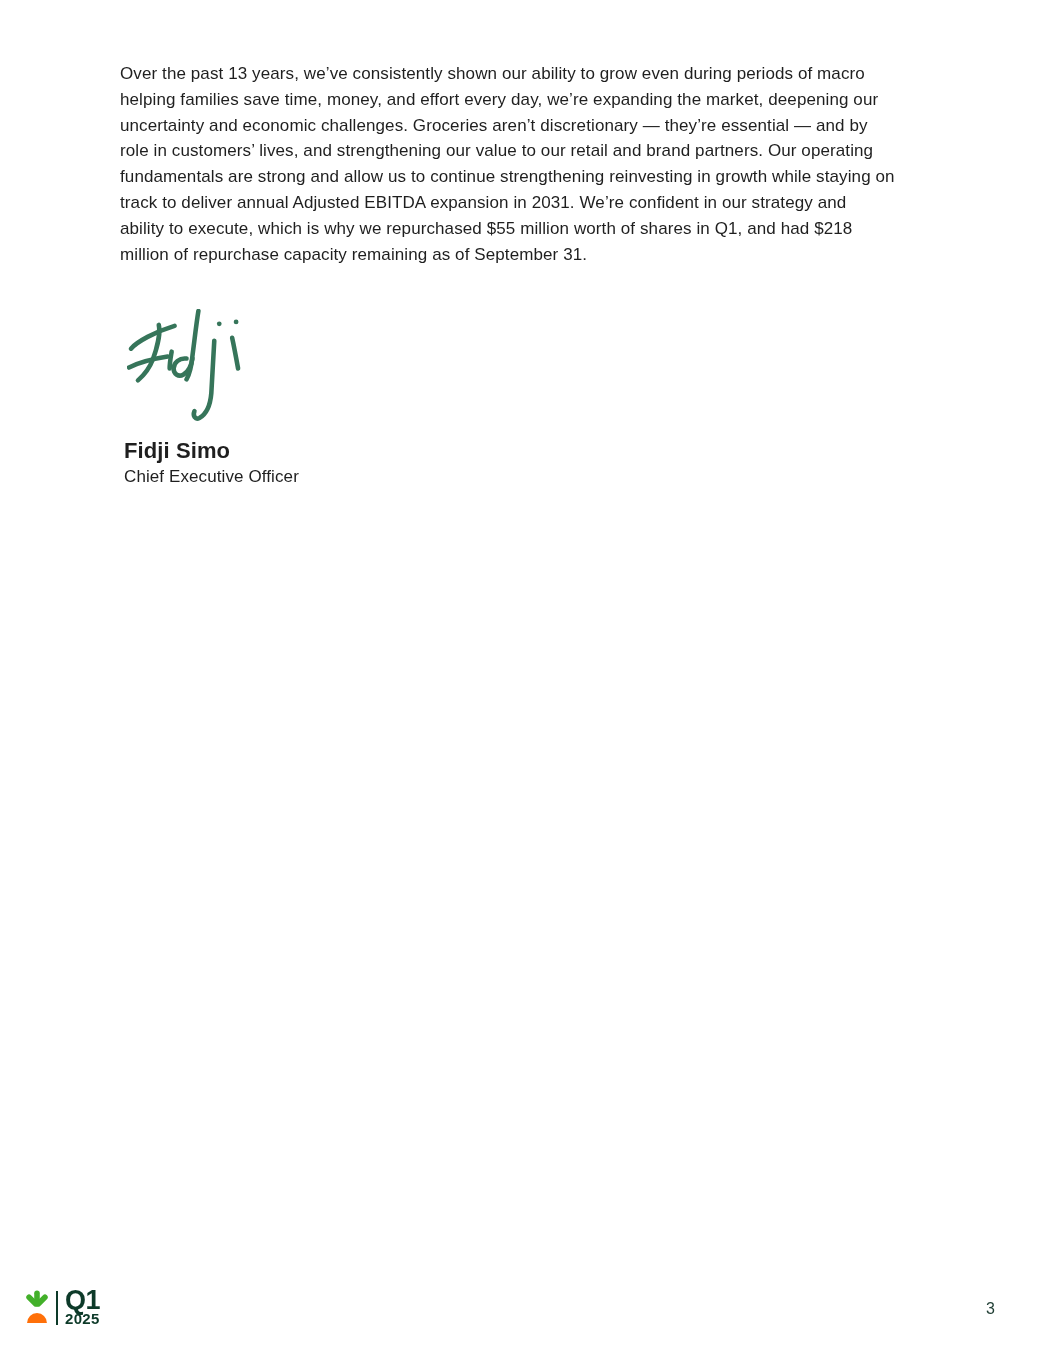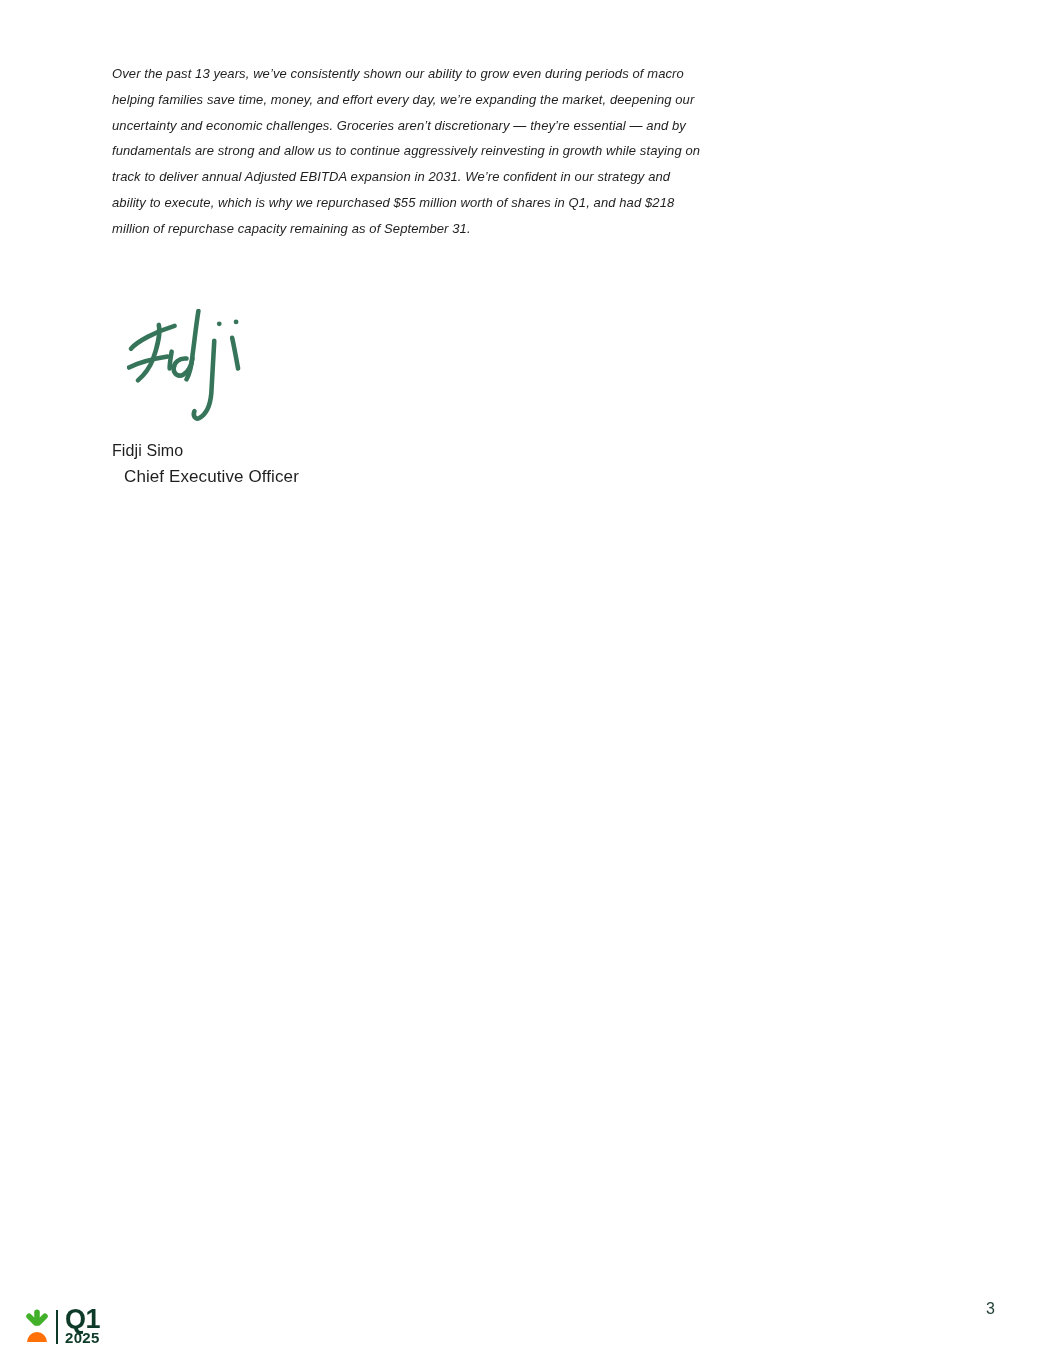--- a/index.html
+++ b/index.html
@@ -19,46 +19,45 @@
     width:1055px;
     height:1365px;
     background:var(--background);
     margin:0 auto;
     overflow:hidden;
   }
   
   .letter-paragraph{
     position:absolute;
     top:61px;
-    left:112px;
+    left:120px;
     width:900px;
     color:var(--body-text);
-    font-size:13px;
-    font-style:italic;
+    font-size:17px;
   }
   .letter-paragraph .line{
     white-space:nowrap;
     line-height:25.8px;
     letter-spacing:0.1px;
   }
   
   .signature-block{
     position:absolute;
     top:309px;
     left:127px;
     width:124px;
     height:117px;
   }
   .signer-name{
     position:absolute;
     top:438px;
-    left:112px;
-    font-size:16px;
+    left:124px;
+    font-size:22px;
     line-height:26px;
-    font-weight:400;
+    font-weight:700;
     color:var(--body-text);
     letter-spacing:0.1px;
   }
   .signer-title{
     position:absolute;
     top:464px;
     left:124px;
     font-size:17px;
     line-height:26px;
     font-weight:400;
@@ -66,21 +65,20 @@
     letter-spacing:0.1px;
   }
   
   .footer-logo{
     position:absolute;
     left:25px;
     top:1289px;
     display:flex;
     align-items:center;
     gap:7px;
-    margin-top:19px;
   }
   .carrot-icon{display:block;}
   .logo-divider{
     width:2px;
     height:34px;
     background:var(--kale-dark-green);
   }
   .logo-text{
     display:flex;
     flex-direction:column;
@@ -110,21 +108,22 @@
 </style>
 </head>
 <body>
 
 <div class="page">
 
   <div class="letter-paragraph">
     <div class="line">Over the past 13 years, we’ve consistently shown our ability to grow even during periods of macro</div>
     <div class="line">helping families save time, money, and effort every day, we’re expanding the market, deepening our</div>
     <div class="line">uncertainty and economic challenges. Groceries aren’t discretionary — they’re essential — and by</div>
-    <div class="line">fundamentals are strong and allow us to continue aggressively reinvesting in growth while staying on</div>
+    <div class="line">role in customers’ lives, and strengthening our value to our retail and brand partners. Our operating</div>
+    <div class="line">fundamentals are strong and allow us to continue strengthening reinvesting in growth while staying on</div>
     <div class="line">track to deliver annual Adjusted EBITDA expansion in 2031. We’re confident in our strategy and</div>
     <div class="line">ability to execute, which is why we repurchased $55 million worth of shares in Q1, and had $218</div>
     <div class="line">million of repurchase capacity remaining as of September 31.</div>
   </div>
 
   <div class="signature-block">
     <svg width="124" height="117" viewBox="0 0 125 118" aria-hidden="true">
       <g fill="none" stroke-width="4.6" stroke-linecap="round" stroke-linejoin="round" stroke="#36755a">
 
         <path d="M4,40 C10,33 28,23 48,17"></path>

